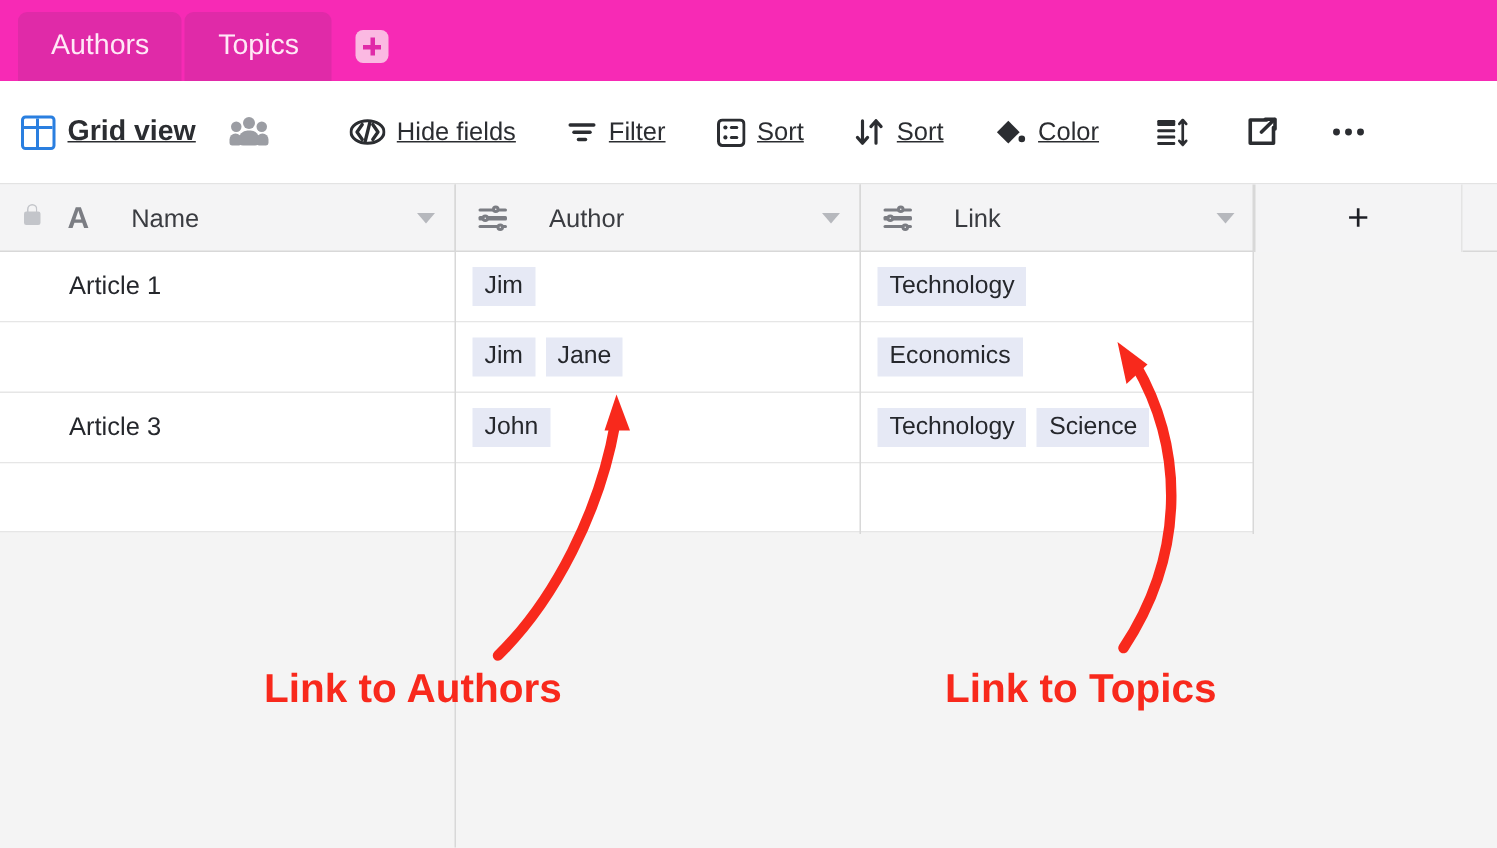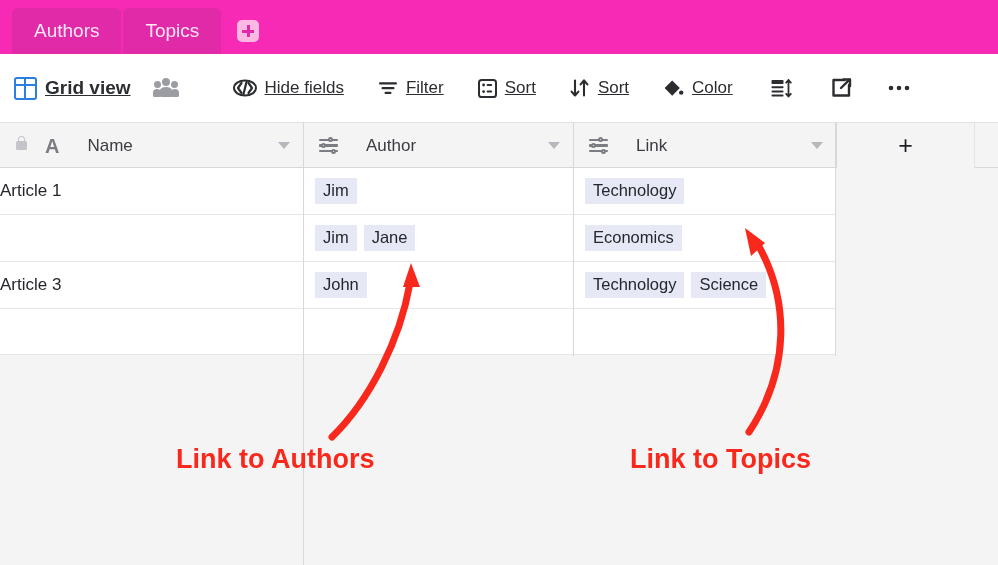--- a/index.html
+++ b/index.html
@@ -194,21 +194,21 @@
   .rows { position: absolute; left: 0; top: 168px; width: 836px; }
   .row {
     position: relative; height: 47px; background: #fff;
     border-bottom: 1px solid #e6e6e6; box-sizing: border-box;
   }
   .row.last { height: 46px; }
   .cell {
     position: absolute; top: 0; height: 46px;
     display: flex; align-items: center; box-sizing: border-box;
   }
-  .cell-name { left: 0; width: 303px; font-size: 17px; color: #25272c; }
+  .cell-name { left: 0; width: 303px; padding-left: 46px; font-size: 17px; color: #25272c; }
   .cell-author { left: 304px; width: 269px; padding-left: 11px; }
   .cell-topic { left: 574px; width: 262px; padding-left: 11px; }
   .chip {
     background: #e6e9f5; color: #25272c;
     border-radius: 0; padding: 3px 8px 4px;
     font-size: 16.5px; margin-right: 7px; white-space: nowrap;
     cursor: pointer;
   }
   .vline {
     position: absolute; top: 0; width: 1px; background: #d8d8d8;

